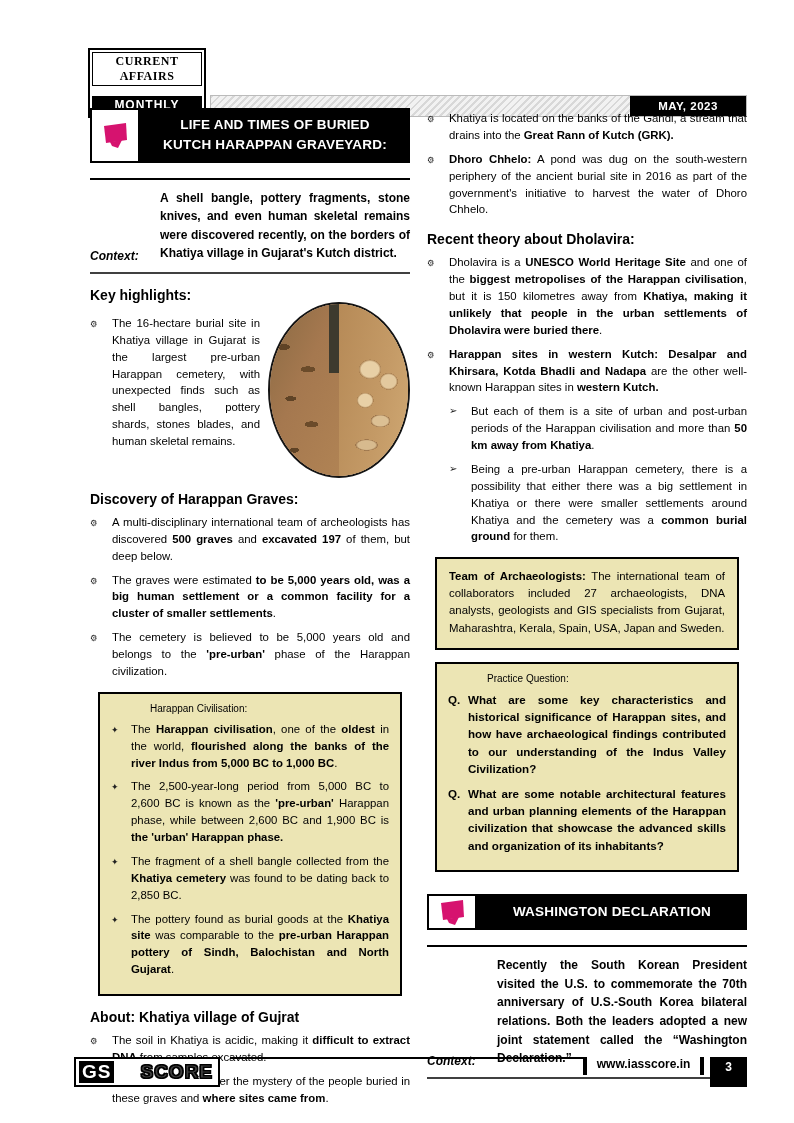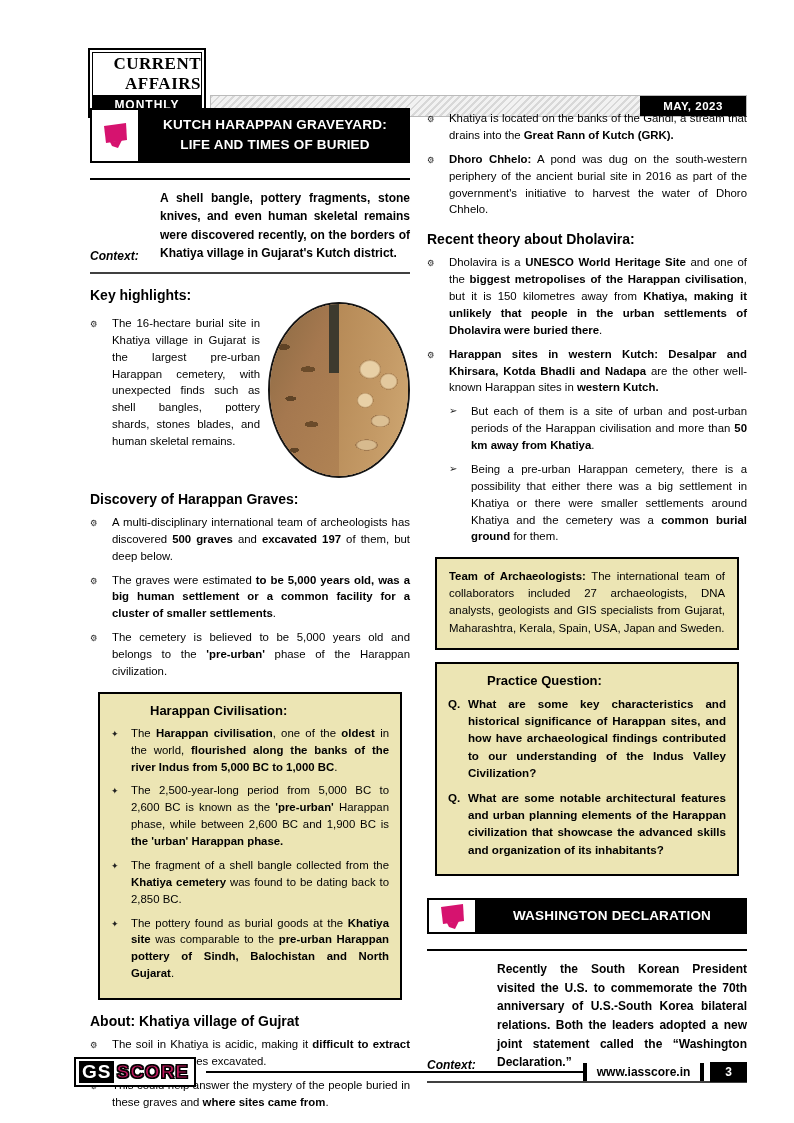--- a/index.html
+++ b/index.html
@@ -2,26 +2,26 @@
 <html><head>
 <meta charset="utf-8">
 <style>
   html,body{margin:0;padding:0;background:#ffffff;}
   body{width:794px;height:1123px;font-family:"Liberation Sans","DejaVu Sans",sans-serif;color:#000;}
   .page{position:relative;width:794px;height:1123px;overflow:hidden;background:#fff;}
 
   
   .masthead{position:absolute;top:48px;left:88px;width:659px;display:flex;align-items:flex-end;}
   .brand-box{border:2px solid #000;box-shadow:0 0 0 1px #fff inset;padding:2px;width:110px;flex:none;background:#fff;}
-  .brand-top{font-family:"Liberation Serif","DejaVu Serif",serif;font-weight:bold;font-size:17px;letter-spacing:.5px;text-align:right;border:1px solid #000;padding:1px 0;}
-  .brand-bottom{background:#000;color:#fff;font-weight:bold;font-size:12px;letter-spacing:1px;text-align:center;padding:2px 4px;margin-top:0;}
+  .brand-top{font-family:"Liberation Serif","DejaVu Serif",serif;font-weight:bold;font-size:12px;letter-spacing:.5px;text-align:center;border:1px solid #000;padding:1px 0;}
+  .brand-bottom{background:#000;color:#fff;font-weight:bold;font-size:12px;letter-spacing:1px;text-align:center;padding:2px 4px;margin-top:10px;}
   .banner{flex:1;height:20px;margin-left:4px;margin-bottom:1px;display:flex;align-items:stretch;
     background:repeating-linear-gradient(135deg,#d8d8d8 0 2px,#f2f2f2 2px 5px);border:1px solid #bbb;}
   .banner-spacer{flex:1;}
-  .date-box{background:#000;color:#fff;font-weight:bold;font-size:11.5px;display:flex;align-items:center;justify-content:center;width:106px;letter-spacing:.5px;}
+  .date-box{background:#000;color:#fff;font-weight:bold;font-size:11.5px;display:flex;align-items:center;justify-content:center;width:116px;letter-spacing:.5px;}
 
   
   .columns{position:absolute;top:108px;left:90px;width:658px;display:flex;gap:17px;}
   .col{width:320px;flex:none;}
 
   
   .title-bar{display:flex;background:#000;align-items:stretch;}
   .icon-cell{width:46px;flex:none;background:#fff;border:2px solid #000;display:flex;align-items:center;justify-content:center;}
   .title-text{flex:1;color:#fff;font-weight:bold;font-size:13.5px;text-align:center;display:flex;flex-direction:column;justify-content:center;padding:7px 4px;line-height:1.5;letter-spacing:.2px;}
 
@@ -58,35 +58,35 @@
     background-image:
       radial-gradient(16px 14px at 45% 38%,#e8d0a6 55%,#a97f4f 70%,transparent 71%),
       radial-gradient(13px 12px at 72% 45%,#e3c99e 55%,#a97f4f 70%,transparent 71%),
       radial-gradient(12px 11px at 38% 56%,#e8d0a6 55%,#a97f4f 70%,transparent 71%),
       radial-gradient(14px 9px at 60% 68%,#dcc094 55%,#9c744a 70%,transparent 71%),
       radial-gradient(16px 8px at 40% 82%,#d7ba8e 55%,#9c744a 70%,transparent 71%),
       linear-gradient(100deg,#b68a57 0%,#c49a66 60%,#cfa873 100%);}
 
   
   .note-box{background:#ece5b4;border:2px solid #000;padding:7px 11px 9px 11px;margin:12px 8px;}
-  .note-title{font-weight:bold;font-size:13px;margin:2px 0 3px 0;padding-left:39px;}
+  .note-title{font-weight:normal;font-size:10px;margin:2px 0 3px 0;padding-left:39px;}
   .note-box .bullet{font-size:11.4px;}
   .note-box .marker{font-size:9px;width:20px;}
   .note-para{font-size:11.4px;line-height:1.5;text-align:justify;padding:2px 1px;}
 
   .q-item{display:flex;margin:7px 0;font-size:11.6px;line-height:1.5;}
   .q-marker{width:20px;flex:none;font-weight:bold;}
   .q-item .txt{flex:1;text-align:justify;}
 
   
-  .footer{position:absolute;left:74px;right:47px;bottom:36px;display:flex;align-items:center;}
+  .footer{position:absolute;left:74px;right:47px;bottom:36px;display:flex;}
   .gs-logo{border:2px solid #000;padding:2px 3px;display:flex;align-items:center;background:#fff;flex:none;}
   .gs-logo .gs{background:#000;color:#fff;font-weight:bold;font-size:19px;padding:0 3px;letter-spacing:1px;}
-  .gs-logo .score{color:#be185d;font-weight:bold;font-size:19px;letter-spacing:1px;padding:0 2px;
-    text-shadow:-1px -1px 0 #000,1px -1px 0 #000,-1px 1px 0 #000,1px 1px 0 #000;-webkit-text-stroke:1px #000;}
+  .gs-logo .score{color:#404040;font-weight:bold;font-size:19px;letter-spacing:1px;padding:0 2px;
+    text-shadow:-1px -1px 0 #000,1px -1px 0 #000,-1px 1px 0 #000,1px 1px 0 #000;margin-left:24px;-webkit-text-stroke:1px #000;}
   .foot-rule{flex:1;height:2px;background:#000;margin-left:10px;}
   .vbar{width:4px;height:18px;background:#000;flex:none;}
   .site{font-weight:bold;font-size:12px;margin:0 10px;flex:none;}
   .page-box{background:#000;color:#fff;font-size:12px;font-weight:bold;padding:3px 15px;margin-left:6px;flex:none;}
 </style>
 </head>
 <body>
 
 <div class="page">
 
@@ -106,22 +106,22 @@
     <div class="col">
 
       <div class="title-bar">
         <div class="icon-cell">
           <svg width="30" height="32" viewBox="0 0 30 32">
             <polygon points="4,7 26,4 27,21 6,24" fill="#d6136f"></polygon>
             <polygon points="10,23 22,21 18,29 12,27" fill="#d6136f"></polygon>
           </svg>
         </div>
         <div class="title-text">
+          <span>LIFE AND TIMES OF BURIED</span>
           <span>KUTCH HARAPPAN GRAVEYARD:</span>
-          <span>LIFE AND TIMES OF BURIED</span>
         </div>
       </div>
 
       <div class="context">
         <div class="context-label">Context:</div>
         <div class="context-text"><span class="b">A shell bangle, pottery fragments, stone knives, and even human skeletal remains were discovered recently, on the borders of Khatiya village in Gujarat's Kutch district.</span></div>
       </div>
 
       <div class="sec-heading">Key highlights:</div>
       <div class="kh-row">

